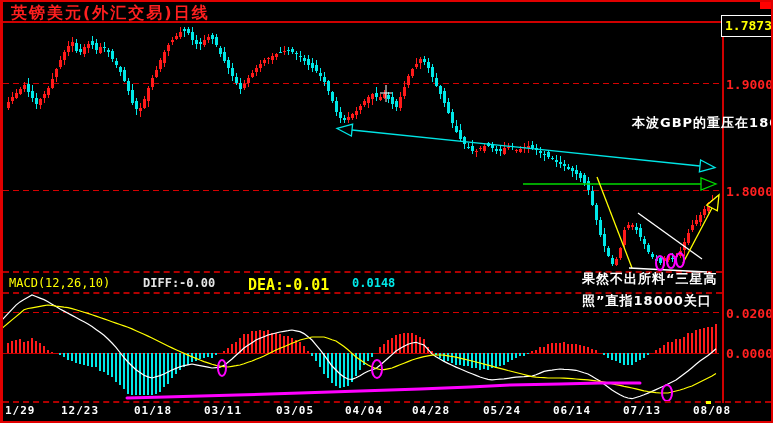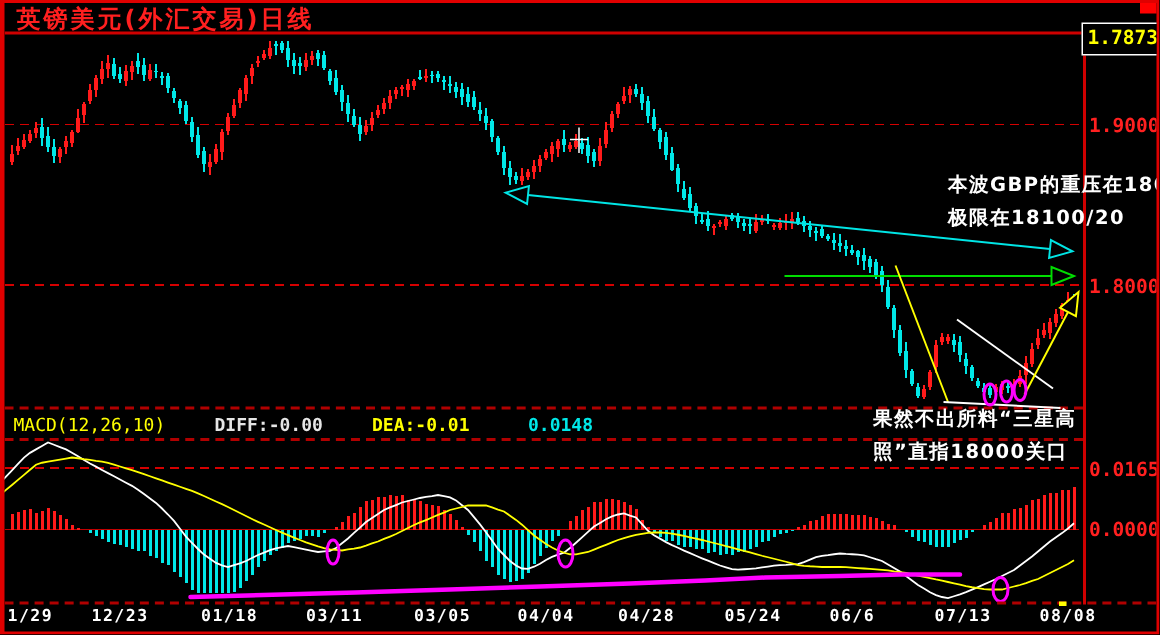--- a/index.html
+++ b/index.html
@@ -11,21 +11,21 @@
   #title{left:8px;top:1px;color:#ff1f1f;font-size:16px;font-weight:bold;letter-spacing:2px;white-space:nowrap;z-index:5;text-align:right;}
   #title-underline{left:0;top:19px;width:719px;height:2px;background:#cf0000;z-index:4;}
   #corner-block{left:757px;top:0;width:12px;height:7px;background:#ff0000;z-index:5;}
   #price-box{left:718px;top:13px;width:50px;height:20px;border:1px solid #fff;background:#000;color:#ffff00;
              font-size:13px;font-weight:bold;text-align:right;line-height:20px;z-index:6;}
   #axis-vline{left:719px;top:19px;width:2px;height:382px;background:#cf0000;z-index:1;}
   .plabel{left:723px;color:#ff2020;font-size:13px;font-weight:bold;z-index:5;white-space:nowrap;}
   .sep{left:0;width:719px;height:0;border-top:2px dashed #b00000;z-index:1;}
   #macd-title{left:6px;top:274px;color:#ffff00;font-size:12px;font-weight:normal;z-index:5;}
   #macd-diff{left:140px;top:274px;color:#e5e5e5;font-size:12px;font-weight:bold;z-index:5;}
-  #macd-dea{left:245px;top:274px;color:#ffff00;font-size:12px;font-weight:bold;z-index:5;}
+  #macd-dea{left:245px;top:274px;color:#ffff00;font-size:15px;font-weight:bold;z-index:5;}
   #macd-val{left:349px;top:274px;color:#00e8e8;font-size:12px;font-weight:bold;z-index:5;}
   .ann{color:#fff;font-size:13px;font-weight:bold;letter-spacing:1px;white-space:nowrap;z-index:7;}
   .date{top:402px;color:#fff;font-size:11px;font-weight:bold;letter-spacing:1px;z-index:5;}
   #baseline{left:0;top:399px;width:768px;height:0;border-top:2px dashed #b00000;z-index:2;}
   #ytick{left:703px;top:399px;width:5px;height:3px;background:#ffff00;z-index:3;}
   #chart-svg{position:absolute;left:-3px;top:-2px;z-index:2;}
 </style>
 </head>
 <body>
 
@@ -599,43 +599,42 @@
 
   <div id="title" class="abs">英镑美元(外汇交易)日线</div>
   <div id="title-underline" class="abs"></div>
   <div id="corner-block" class="abs"></div>
 
   <div id="price-box" class="abs mono">1.7873</div>
   <div id="axis-vline" class="abs"></div>
 
   <div class="abs plabel mono" style="top:75px">1.9000</div>
   <div class="abs plabel mono" style="top:182px">1.8000</div>
-  <div class="abs plabel mono" style="top:304px">0.0165</div>
+  <div class="abs plabel mono" style="top:304px">0.0200</div>
   <div class="abs plabel mono" style="top:344px">0.0000</div>
 
   <div class="abs sep" style="top:269px"></div>
   <div class="abs sep" style="top:290px"></div>
 
   <div id="macd-title" class="abs mono">MACD(12,26,10)</div>
   <div id="macd-diff" class="abs mono">DIFF:-0.00</div>
   <div id="macd-dea" class="abs mono">DEA:-0.01</div>
   <div id="macd-val" class="abs mono">0.0148</div>
 
   <div class="abs ann" style="left:629px;top:112px">本波GBP的重压在18000.</div>
-  <div class="abs ann" style="left:629px;top:134px">极限在18100/20</div>
   <div class="abs ann" style="left:579px;top:268px">果然不出所料“三星高</div>
   <div class="abs ann" style="left:579px;top:290px">照”直指18000关口</div>
 
   <div id="baseline" class="abs"></div>
   <div id="ytick" class="abs"></div>
 
   <div class="abs date mono" style="left:2px">1/29</div>
   <div class="abs date mono" style="left:58px">12/23</div>
   <div class="abs date mono" style="left:131px">01/18</div>
   <div class="abs date mono" style="left:201px">03/11</div>
   <div class="abs date mono" style="left:273px">03/05</div>
   <div class="abs date mono" style="left:342px">04/04</div>
   <div class="abs date mono" style="left:409px">04/28</div>
   <div class="abs date mono" style="left:480px">05/24</div>
-  <div class="abs date mono" style="left:550px">06/6</div>
+  <div class="abs date mono" style="left:550px">06/14</div>
   <div class="abs date mono" style="left:620px">07/13</div>
   <div class="abs date mono" style="left:690px">08/08</div>
 </div>
 
 </body></html>

